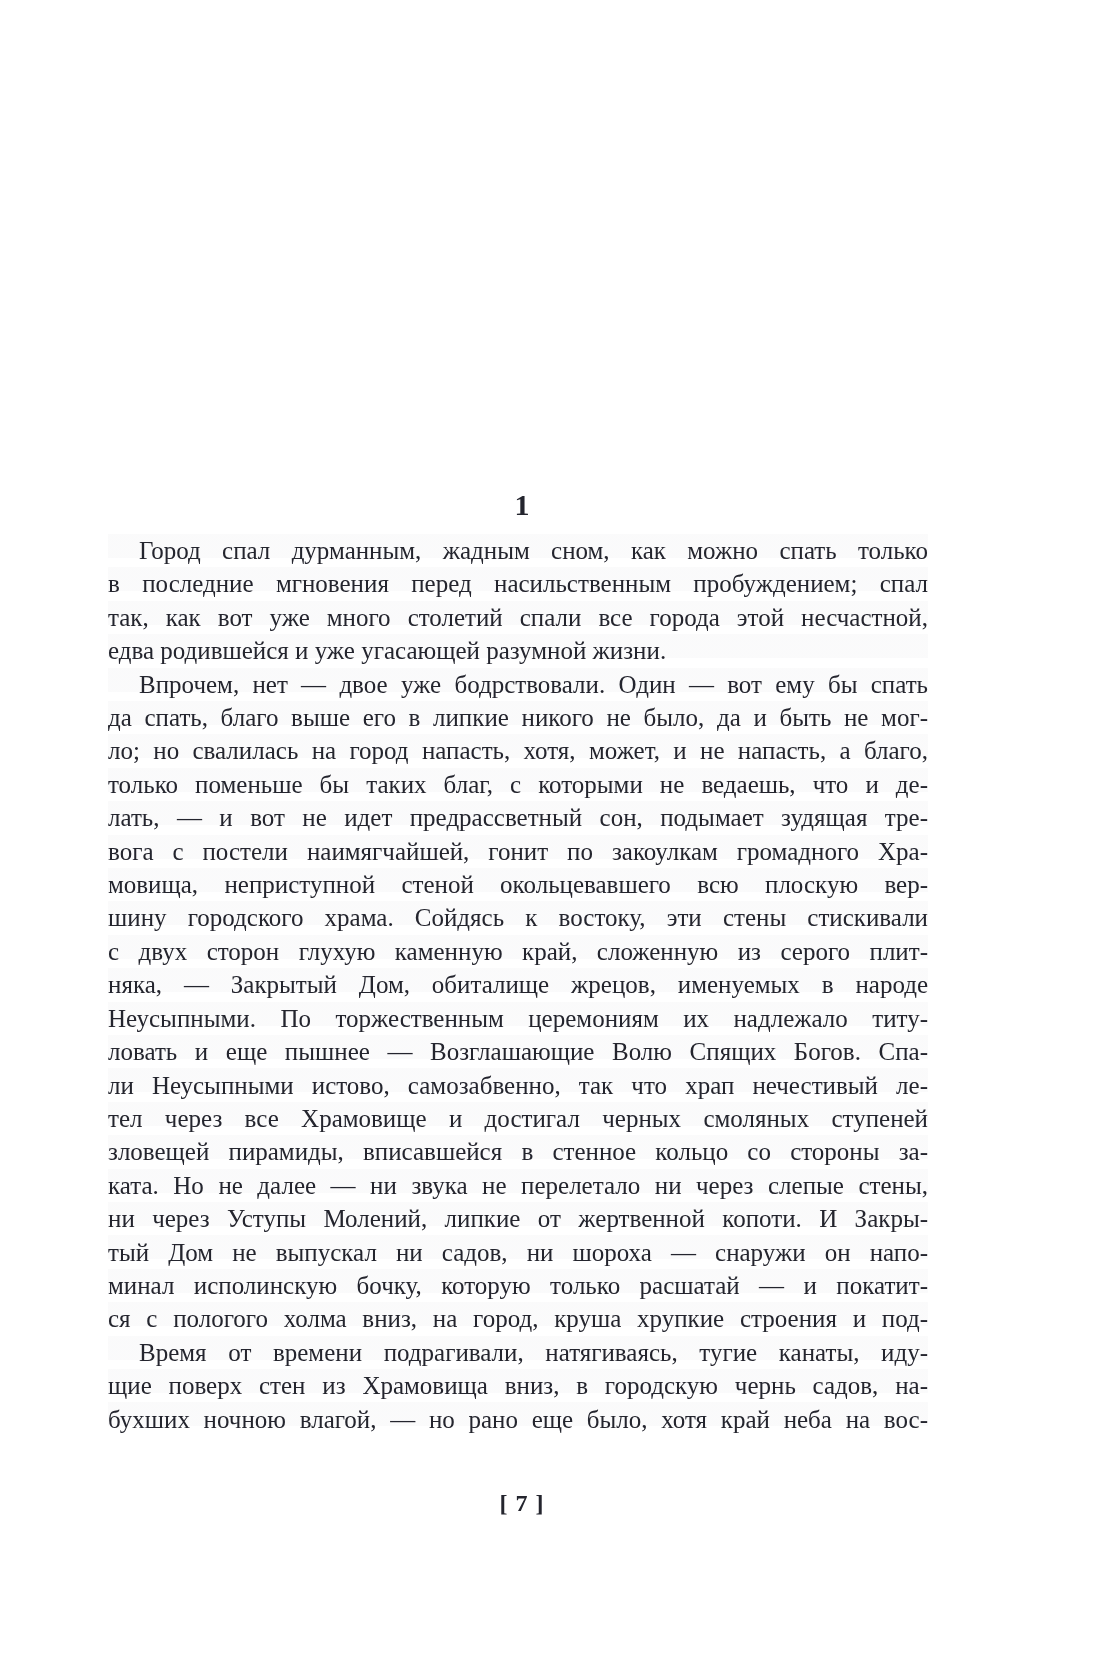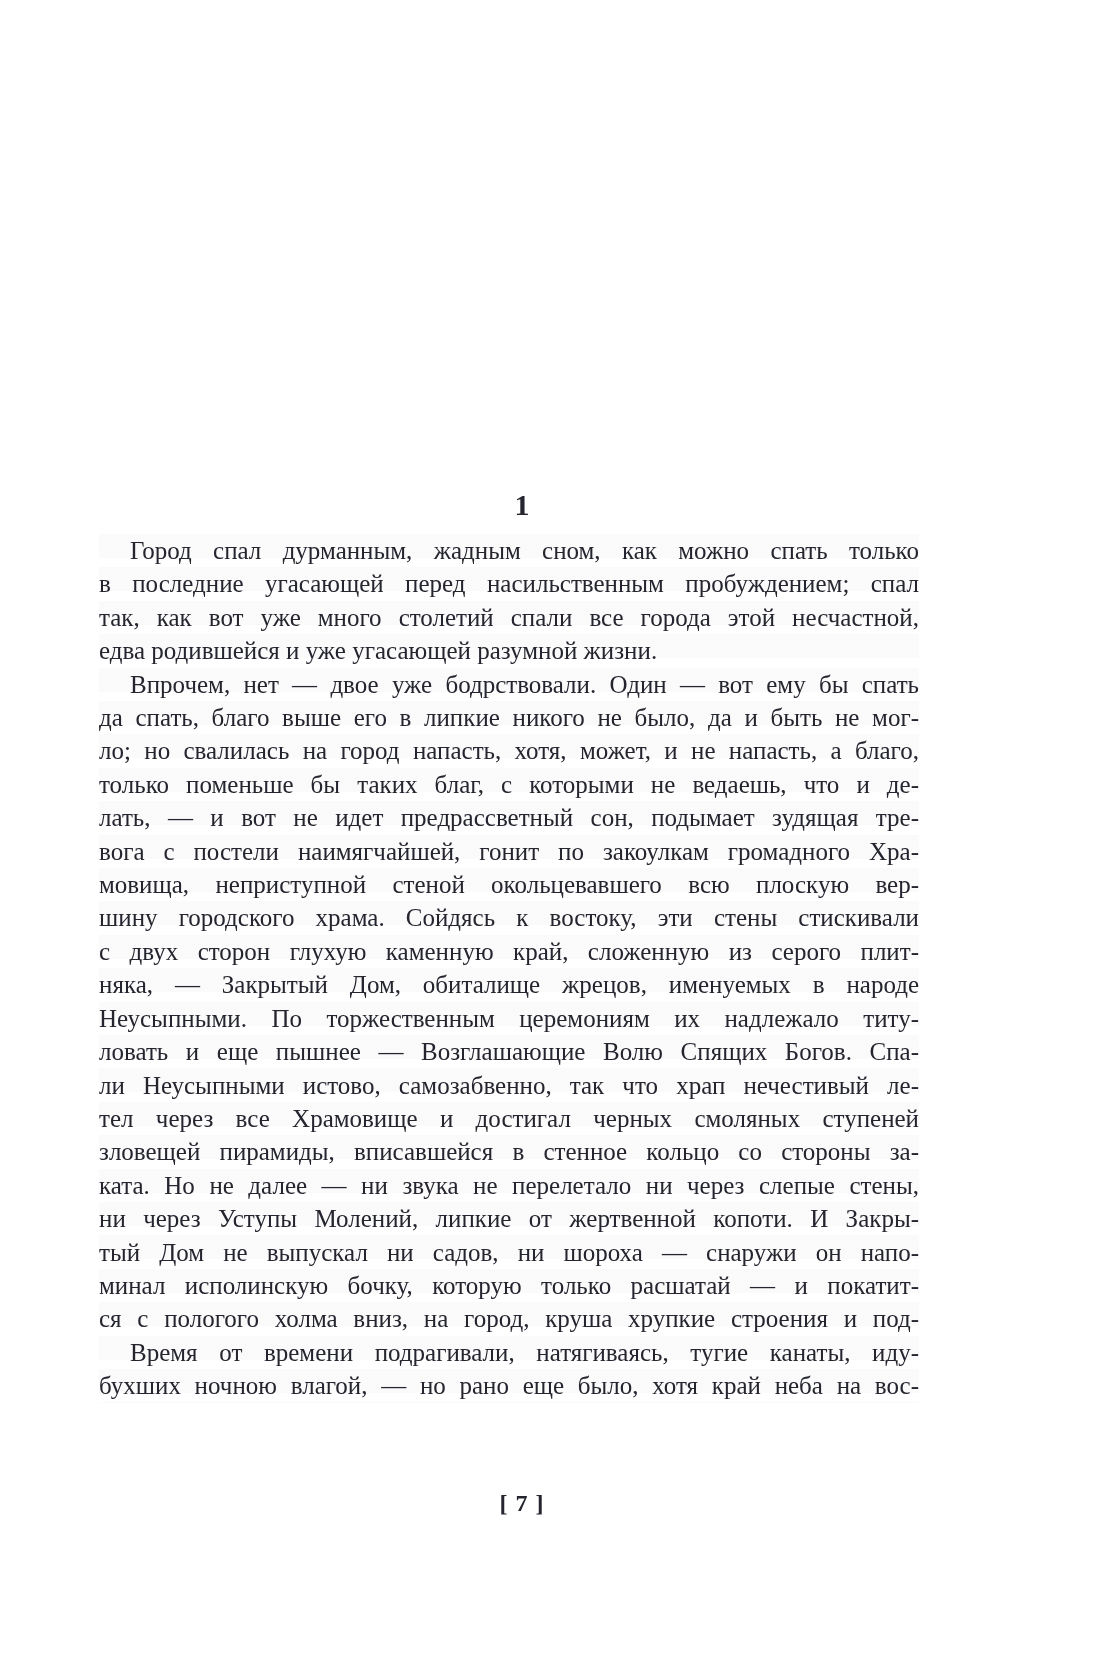--- a/index.html
+++ b/index.html
@@ -22,21 +22,21 @@
     left: 112px;
     top: 487px;
     width: 820px;
     text-align: center;
     font-size: 30px;
     line-height: 36px;
     font-weight: bold;
   }
   .body-text {
     position: absolute;
-    left: 99px;
+    left: 108px;
     top: 534px;
     width: 820px;
     font-size: 25px;
     line-height: 33.4px;
     
     background: repeating-linear-gradient(
       to bottom,
       rgba(125, 125, 140, 0.035) 0px,
       rgba(125, 125, 140, 0.035) 24px,
       rgba(255, 255, 255, 0) 24px,
@@ -67,21 +67,21 @@
   }
 </style>
 </head>
 <body>
 
 <div class="page">
   <div class="chapter-heading">1</div>
 
   <div class="body-text">
       <div class="line para-start">Город спал дурманным, жадным сном, как можно спать только</div>
-      <div class="line">в последние угасающей перед насильственным пробуждением; спал</div>
+      <div class="line">в последние мгновения перед насильственным пробуждением; спал</div>
       <div class="line">так, как вот уже много столетий спали все города этой несчастной,</div>
       <div class="line para-end">едва родившейся и уже угасающей разумной жизни.</div>
       <div class="line para-start">Впрочем, нет — двое уже бодрствовали. Один — вот ему бы спать</div>
       <div class="line">да спать, благо выше его в липкие никого не было, да и быть не мог-</div>
       <div class="line">ло; но свалилась на город напасть, хотя, может, и не напасть, а благо,</div>
       <div class="line">только поменьше бы таких благ, с которыми не ведаешь, что и де-</div>
       <div class="line">лать, — и вот не идет предрассветный сон, подымает зудящая тре-</div>
       <div class="line">вога с постели наимягчайшей, гонит по закоулкам громадного Хра-</div>
       <div class="line">мовища, неприступной стеной окольцевавшего всю плоскую вер-</div>
       <div class="line">шину городского храма. Сойдясь к востоку, эти стены стискивали</div>
@@ -91,17 +91,18 @@
       <div class="line">ловать и еще пышнее — Возглашающие Волю Спящих Богов. Спа-</div>
       <div class="line">ли Неусыпными истово, самозабвенно, так что храп нечестивый ле-</div>
       <div class="line">тел через все Храмовище и достигал черных смоляных ступеней</div>
       <div class="line">зловещей пирамиды, вписавшейся в стенное кольцо со стороны за-</div>
       <div class="line">ката. Но не далее — ни звука не перелетало ни через слепые стены,</div>
       <div class="line">ни через Уступы Молений, липкие от жертвенной копоти. И Закры-</div>
       <div class="line">тый Дом не выпускал ни садов, ни шороха — снаружи он напо-</div>
       <div class="line">минал исполинскую бочку, которую только расшатай — и покатит-</div>
       <div class="line">ся с пологого холма вниз, на город, круша хрупкие строения и под-</div>
       <div class="line para-start">Время от времени подрагивали, натягиваясь, тугие канаты, иду-</div>
+      <div class="line">щие поверх стен из Храмовища вниз, в городскую чернь садов, на-</div>
       <div class="line">бухших ночною влагой, — но рано еще было, хотя край неба на вос-</div>
     </div>
 
   <div class="page-number">[ 7 ]</div>
 </div>
 
 </body></html>

